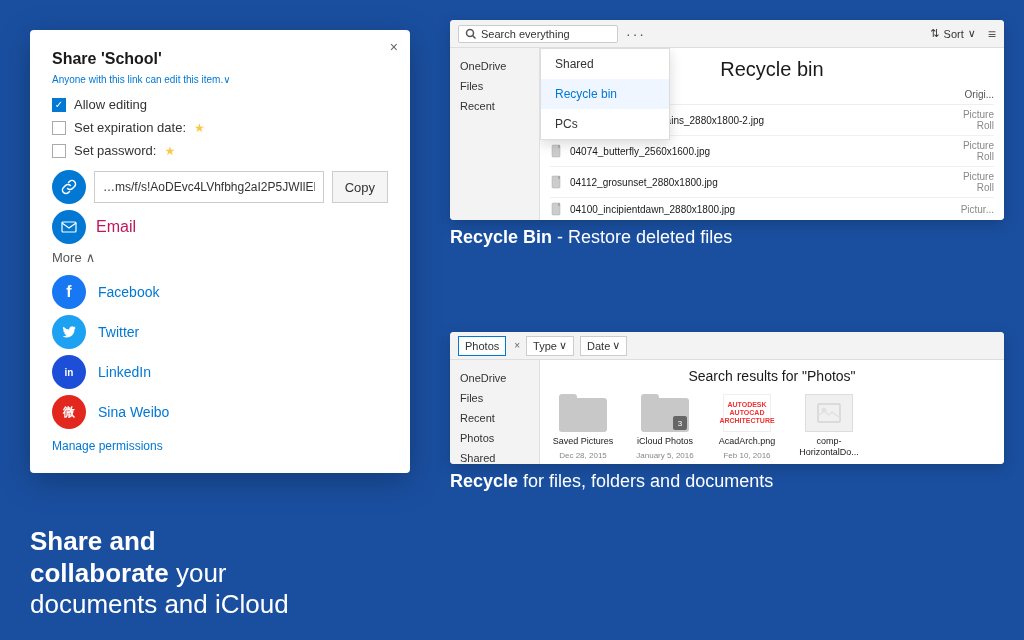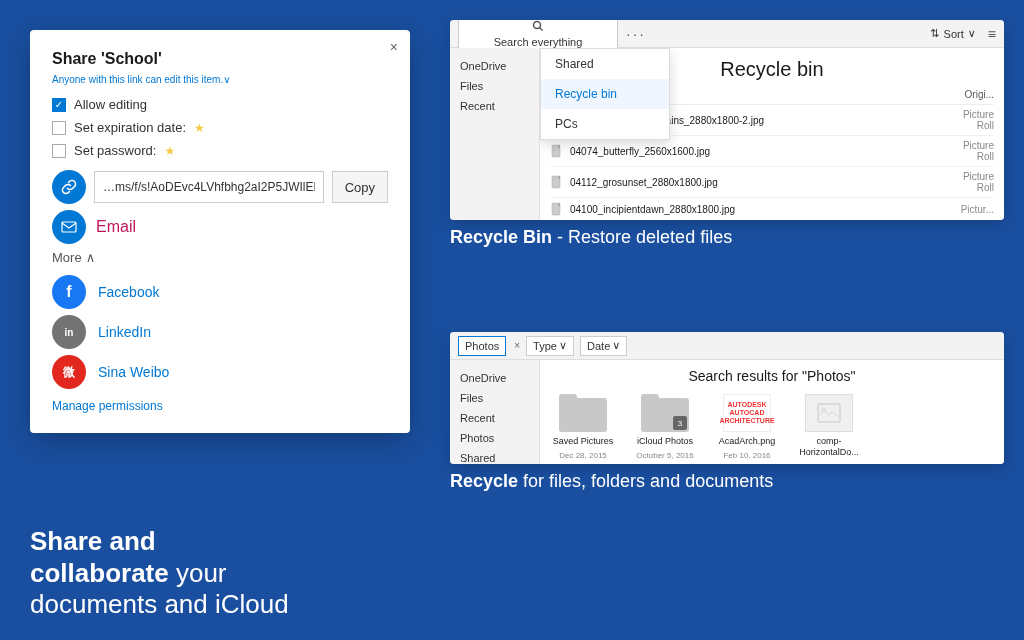--- a/index.html
+++ b/index.html
@@ -200,21 +200,21 @@
       align-items: center;
       justify-content: center;
       font-size: 16px;
       color: #fff;
       font-weight: bold;
       flex-shrink: 0;
     }
 
     .social-icon.facebook { background: #1877f2; }
     .social-icon.twitter { background: #1da1f2; }
-    .social-icon.linkedin { background: #737373; }
+    .social-icon.linkedin { background: #1d4ed8; }
     .social-icon.weibo { background: #e2271e; }
 
     .social-label {
       font-size: 14px;
       color: #0078d4;
     }
 
     .manage-link {
       font-size: 12px;
       color: #0078d4;
@@ -271,28 +271,26 @@
       display: flex;
       align-items: center;
       padding: 0 8px;
       gap: 8px;
       border-bottom: 1px solid #ddd;
       flex-shrink: 0;
     }
 
     .titlebar-search {
       display: flex;
-      align-items: center;
       background: #fff;
       border: 1px solid #ccc;
       border-radius: 2px;
       padding: 2px 6px;
       gap: 4px;
       width: 160px;
-      flex-direction: column;
     }
 
     .titlebar-search-text {
       font-size: 11px;
       color: #333;
     }
 
     .titlebar-dots {
       font-size: 14px;
       color: #555;
@@ -657,20 +655,28 @@
 
       <div class="more-row">
         <span>More</span>
         <span>∧</span>
       </div>
 
       <div class="social-list">
         <div class="social-item">
           <div class="social-icon facebook">f</div>
           <span class="social-label">Facebook</span>
+        </div>
+        <div class="social-item">
+          <div class="social-icon twitter">
+            <svg width="16" height="14" viewBox="0 0 16 14" fill="white">
+              <path d="M14.5 1.5c-.5.3-1 .5-1.6.6a2.8 2.8 0 0 0-4.7 2.5A7.8 7.8 0 0 1 2.5 1.8 2.8 2.8 0 0 0 3.3 5.6c-.4 0-.8-.1-1.2-.3a2.8 2.8 0 0 0 2.2 2.7c-.4.1-.8.2-1.2.1a2.8 2.8 0 0 0 2.6 2 5.6 5.6 0 0 1-3.5 1.2H1.5a7.8 7.8 0 0 0 4.2 1.2c5 0 7.8-4.2 7.8-7.8v-.4c.5-.4 1-.9 1.4-1.5-.5.2-1 .3-1.4.4z"></path>
+            </svg>
+          </div>
+          <span class="social-label">Twitter</span>
         </div>
         <div class="social-item">
           <div class="social-icon linkedin" style="font-size:10px; font-weight:700;">in</div>
           <span class="social-label">LinkedIn</span>
         </div>
         <div class="social-item">
           <div class="social-icon weibo" style="font-size:12px;">微</div>
           <span class="social-label">Sina Weibo</span>
         </div>
       </div>
@@ -812,21 +818,21 @@
               </div>
 
               <div class="search-result-item">
                 <div class="folder-icon-large">
                   <div class="folder-tab"></div>
                   <div class="folder-body">
                     <div class="folder-badge">3</div>
                   </div>
                 </div>
                 <span class="result-name">iCloud Photos</span>
-                <span class="result-date">October 5, 2016</span>
+                <span class="result-date">January 5, 2016</span>
               </div>
 
               <div class="search-result-item">
                 <div class="autocad-icon">
                   <div class="autocad-logo">AUTODESK<br>AUTOCAD<br>ARCHITECTURE</div>
                 </div>
                 <span class="result-name">AcadArch.png</span>
                 <span class="result-date">Feb 10, 2016</span>
               </div>
 

